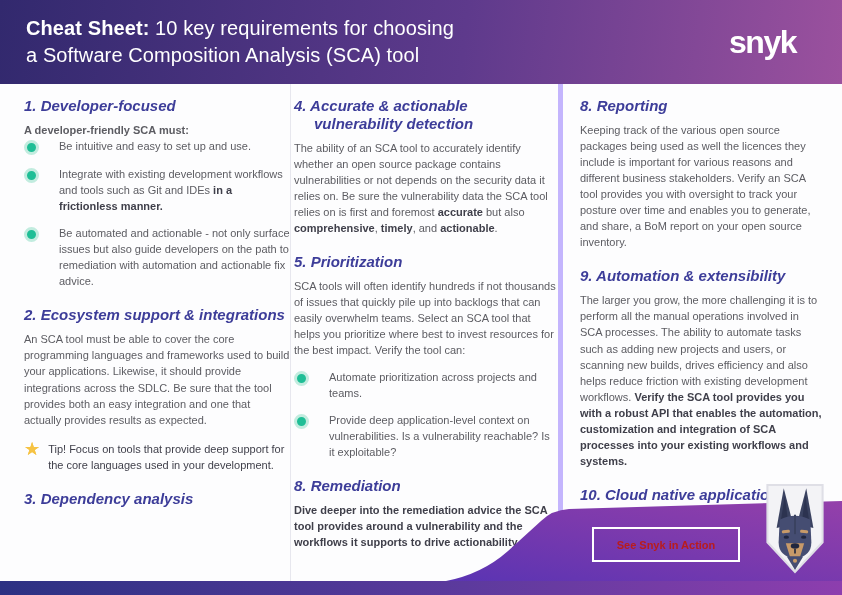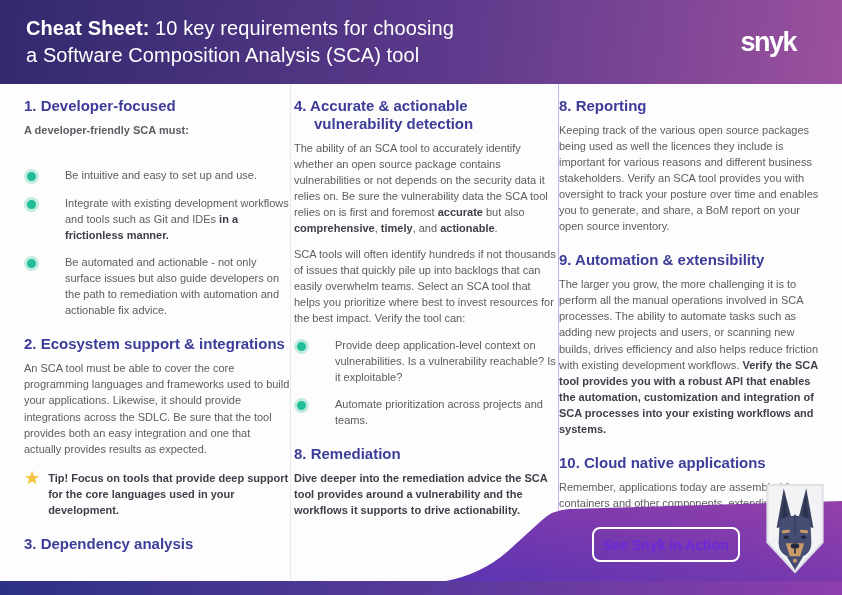--- a/index.html
+++ b/index.html
@@ -6,53 +6,53 @@
   body{width:842px;height:595px;overflow:hidden;background:#ffffff;
        font-family:"Liberation Sans","DejaVu Sans",sans-serif;-webkit-font-smoothing:antialiased;}
   .page{position:relative;width:842px;height:595px;background:#fdfdfe;}
 
   
   .hdr{position:relative;height:84px;display:flex;align-items:center;justify-content:space-between;
        padding:0 46px 0 26px;box-sizing:border-box;
        background:linear-gradient(97deg,#32296e 0%,#5e3a8c 55%,#9b519e 100%);}
   .hdr-title{color:#fff;font-size:20px;line-height:1.35;font-weight:400;letter-spacing:.1px;}
   .hdr-title .tb{font-weight:700;}
-  .logo{color:#fff;font-size:27px;font-weight:700;letter-spacing:-1.5px;line-height:1;}
+  .logo{color:#fff;font-size:32px;font-weight:700;letter-spacing:-1.5px;line-height:1;}
 
   
   .cols{position:relative;display:flex;align-items:stretch;padding-left:24px;height:497px;box-sizing:border-box;z-index:1;}
   .col{box-sizing:border-box;padding-top:13px;}
   .col1{width:266px;}
   .col2{width:268px;border-left:1px solid #e7e7ee;padding-left:3px;}
-  .col3{width:270px;border-left:1px solid #c4b5fd;padding-right:6px;}
+  .col3{width:270px;border-left:5px solid #c4b5fd;padding-left:17px;padding-right:6px;}
 
   h2.sec-h{font-size:15px;font-weight:700;color:#3d3d99;margin:17px 0 7px;
-           padding-left:20px;text-indent:-20px;line-height:1.2;}
+           padding-left:20px;text-indent:-20px;line-height:1.2;font-style:italic;}
   .sec:first-child h2.sec-h{margin-top:0;}
   p.body{font-size:11px;line-height:1.46;color:#5c5c62;margin:0 0 10px;}
   p.body b, .pbold{color:#3f3f4a;font-weight:700;}
-  p.pbold{font-size:11px;line-height:1.46;margin:0 0 29px;}
+  p.pbold{font-size:11px;line-height:1.46;margin:0 0 0;}
 
-  .bullet{display:flex;gap:26px;margin:0 0 11px;}
+  .bullet{display:flex;gap:20px;margin:0 0 11px;}
   .dot{flex:none;width:9px;height:9px;border-radius:50%;background:#1fbe96;
        border:3px solid #c2ecdf;margin-top:2px;}
   .bullet p{margin:0;}
 
   .tip{display:flex;gap:8px;align-items:flex-start;margin:13px 0 12px;}
   .star{flex:none;color:#f6c344;font-size:18px;line-height:1;margin-top:-1px;
         text-shadow:0 0 0 #f6c344;}
-  .tip p{margin:0;font-size:11px;line-height:1.46;font-weight:700;color:#3f3f4a;}
+  .tip p{margin:0;font-size:11px;line-height:1.46;font-weight:400;color:#3f3f4a;}
 
   
   .shape{position:absolute;left:0;bottom:14px;width:842px;height:84px;z-index:2;pointer-events:none;}
   .bar{position:absolute;left:0;right:0;bottom:0;height:14px;z-index:2;
        background:linear-gradient(90deg,#2c3183 0%,#5c3a9d 55%,#8d3eae 100%);}
   .cta{position:absolute;right:102px;bottom:33px;z-index:3;width:148px;height:35px;
-       background:transparent;border:2px solid #ffffff;border-radius:8px;color:#6d28d9;
-       font-family:"Liberation Sans",sans-serif;font-size:14px;font-weight:700;cursor:pointer;}
+       background:transparent;border:2px solid #ffffff;border-radius:0;color:#b91c1c;
+       font-family:"Liberation Sans",sans-serif;font-size:11px;font-weight:700;cursor:pointer;}
   .mascot{position:absolute;right:15px;bottom:20px;width:64px;height:94px;z-index:3;}
 </style>
 </head>
 <body>
 
 <div class="page">
 
   <div class="hdr">
     <div class="hdr-title">
       <span class="tb">Cheat Sheet:</span><span> 10 key requirements for choosing</span><br>
@@ -96,28 +96,29 @@
       </div>
     </div>
 
     <div class="col col2">
       <div class="sec">
         <h2 class="sec-h"><span>4. Accurate &amp; actionable</span><br><span>vulnerability detection</span></h2>
         <p class="body"><span>The ability of an SCA tool to accurately identify whether an open source package contains vulnerabilities or not depends on the security data it relies on. Be sure the vulnerability data the SCA tool relies on is first and foremost </span><b>accurate</b><span> but also </span><b>comprehensive</b><span>, </span><b>timely</b><span>, and </span><b>actionable</b><span>.</span></p>
       </div>
 
       <div class="sec">
+        <h2 class="sec-h">5. Prioritization</h2>
         <p class="body">SCA tools will often identify hundreds if not thousands of issues that quickly pile up into backlogs that can easily overwhelm teams. Select an SCA tool that helps you prioritize where best to invest resources for the best impact. Verify the tool can:</p>
         <div class="bullet">
           <span class="dot"></span>
-          <p class="body">Provide deep application-level context on vulnerabilities. Is a vulnerability reachable? Is it exploitable?</p>
+          <p class="body">Automate prioritization across projects and teams.</p>
         </div>
         <div class="bullet">
           <span class="dot"></span>
-          <p class="body">Automate prioritization across projects and teams.</p>
+          <p class="body">Provide deep application-level context on vulnerabilities. Is a vulnerability reachable? Is it exploitable?</p>
         </div>
       </div>
 
       <div class="sec">
         <h2 class="sec-h">8. Remediation</h2>
         <p class="body"><b>Dive deeper into the remediation advice the SCA tool provides around a vulnerability and the workflows it supports to drive actionability.</b></p>
       </div>
 
     </div>
 

